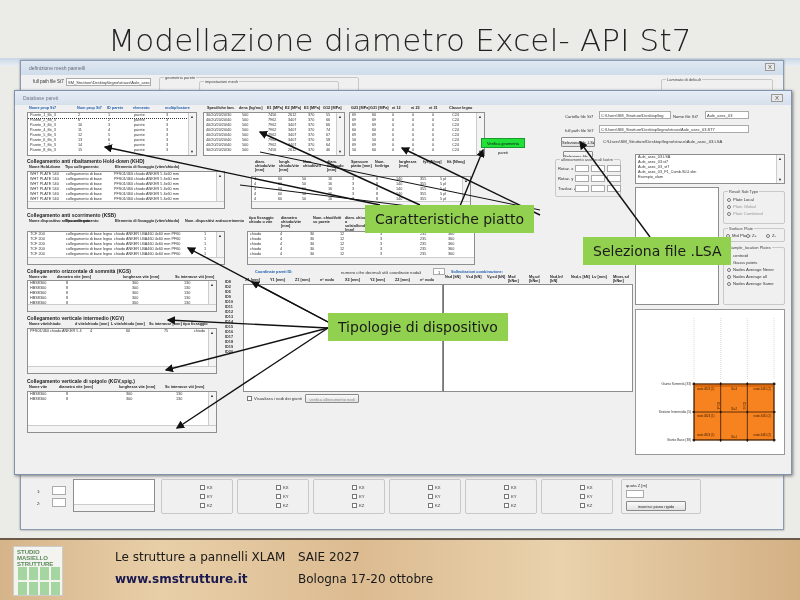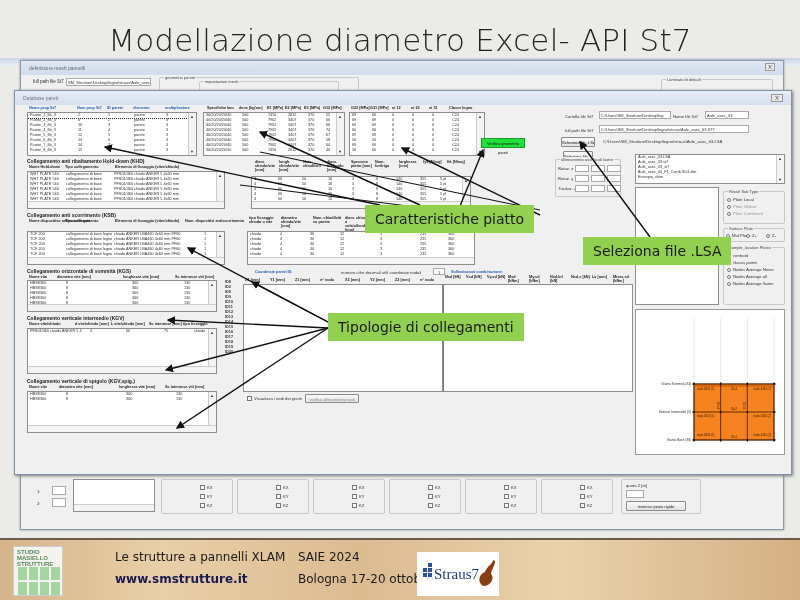--- a/index.html
+++ b/index.html
@@ -819,21 +819,21 @@
         <text x="98" y="128" font-size="2.8" text-anchor="middle" fill="#3a1a00" font-family="Liberation Sans, sans-serif">ID=1</text>
         <text x="135" y="126" font-size="2.8" text-anchor="end" fill="#3a1a00" font-family="Liberation Sans, sans-serif">nodo 4441 (2)</text>
         <text x="80.66666666666667" y="92" font-size="3.5" fill="#3a1a00" font-family="Liberation Sans, sans-serif" transform="rotate(90 80.66666666666667 92)">ID=4</text>
         <text x="107.33333333333334" y="92" font-size="3.5" fill="#3a1a00" font-family="Liberation Sans, sans-serif" transform="rotate(90 107.33333333333334 92)">ID=5</text>
       </svg>
   </div>
 </div>
 
 <div class="callout" style="left:365px;top:205px">Caratteristiche piatto</div>
 <div class="callout" style="left:583px;top:237px">Seleziona file .LSA</div>
-<div class="callout" style="left:328px;top:313px">Tipologie di collegamenti</div>
+<div class="callout" style="left:328px;top:313px">Tipologie di dispositivo</div>
 
 <svg class="arrows" width="800" height="600">
   <defs>
     <marker id="ah" markerWidth="6" markerHeight="6" refX="5" refY="3" orient="auto">
         <path d="M0,0 L6,3 L0,6 z" fill="#111"></path>
       </marker>
   </defs>
   <g stroke="#111" stroke-width="1.4" fill="none" marker-end="url(#ah)">
     <line x1="380" y1="205" x2="105" y2="147"></line>
     <line x1="420" y1="205" x2="260" y2="132"></line>
@@ -861,26 +861,15 @@
         <div></div>
         <div></div>
         <div></div>
         <div></div>
         <div></div>
         <div></div>
       </div>
   </div>
   <div class="foot-text" style="left:115px;top:10px">Le strutture a pannelli XLAM</div>
   <div class="foot-link" style="left:115px;top:32px;font-weight:bold">www.smstrutture.it</div>
-  <div class="foot-text" style="left:298px;top:10px">SAIE 2024</div>
+  <div class="foot-text" style="left:298px;top:10px">SAIE 2027</div>
   <div class="foot-text" style="left:298px;top:32px">Bologna 17-20 ottobre</div>
-  <div class="logo-straus">
-    <svg width="82" height="44">
-      <rect x="6" y="16" width="4" height="4" fill="#2a4fa0"></rect>
-        <rect x="11" y="16" width="4" height="4" fill="#2a4fa0"></rect>
-        <rect x="11" y="11" width="4" height="4" fill="#2a4fa0"></rect>
-        <rect x="6" y="21" width="4" height="4" fill="#2a4fa0"></rect>
-        <rect x="11" y="21" width="4" height="4" fill="#2a4fa0"></rect>
-      <text x="17" y="27" font-size="15" fill="#1d3d8a" font-family="Liberation Serif, serif">Straus7</text>
-      <path d="M66,34 C60,30 62,22 68,20 C70,14 76,12 76,8 L78,9 C78,14 74,18 74,22 C78,26 74,34 66,34 Z" fill="#8a3d12"></path>
-    </svg>
-  </div>
 </div>
 
 </body></html>

